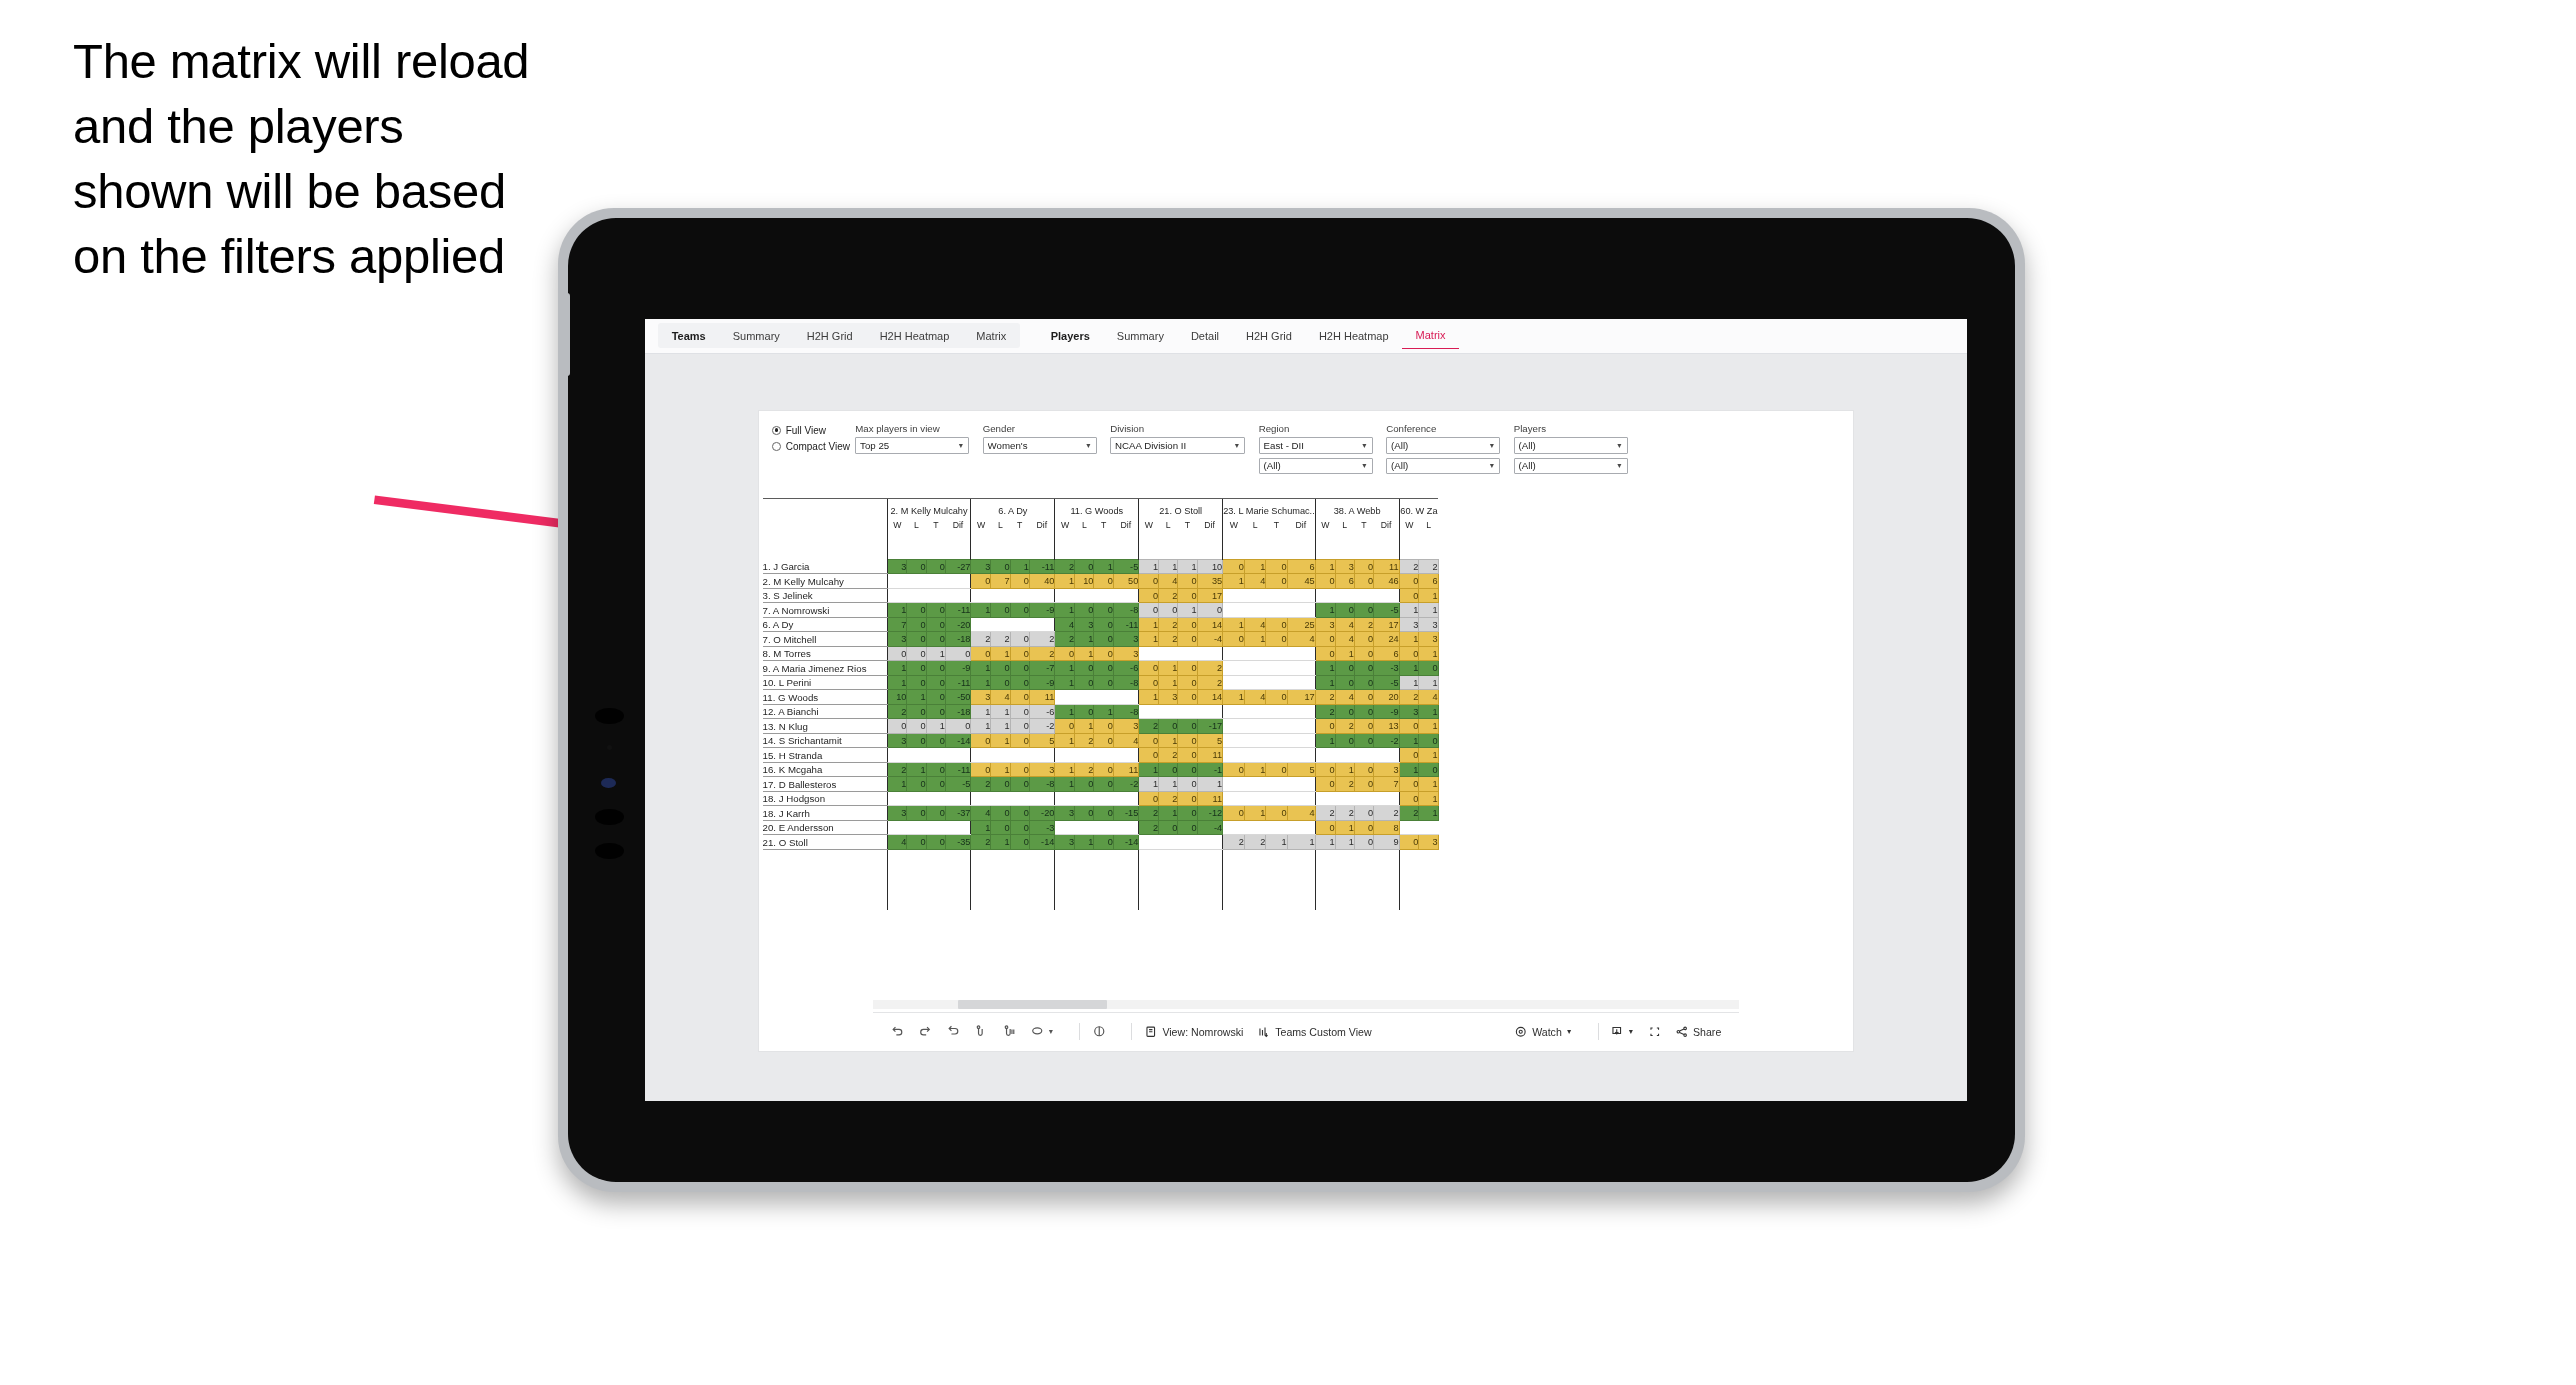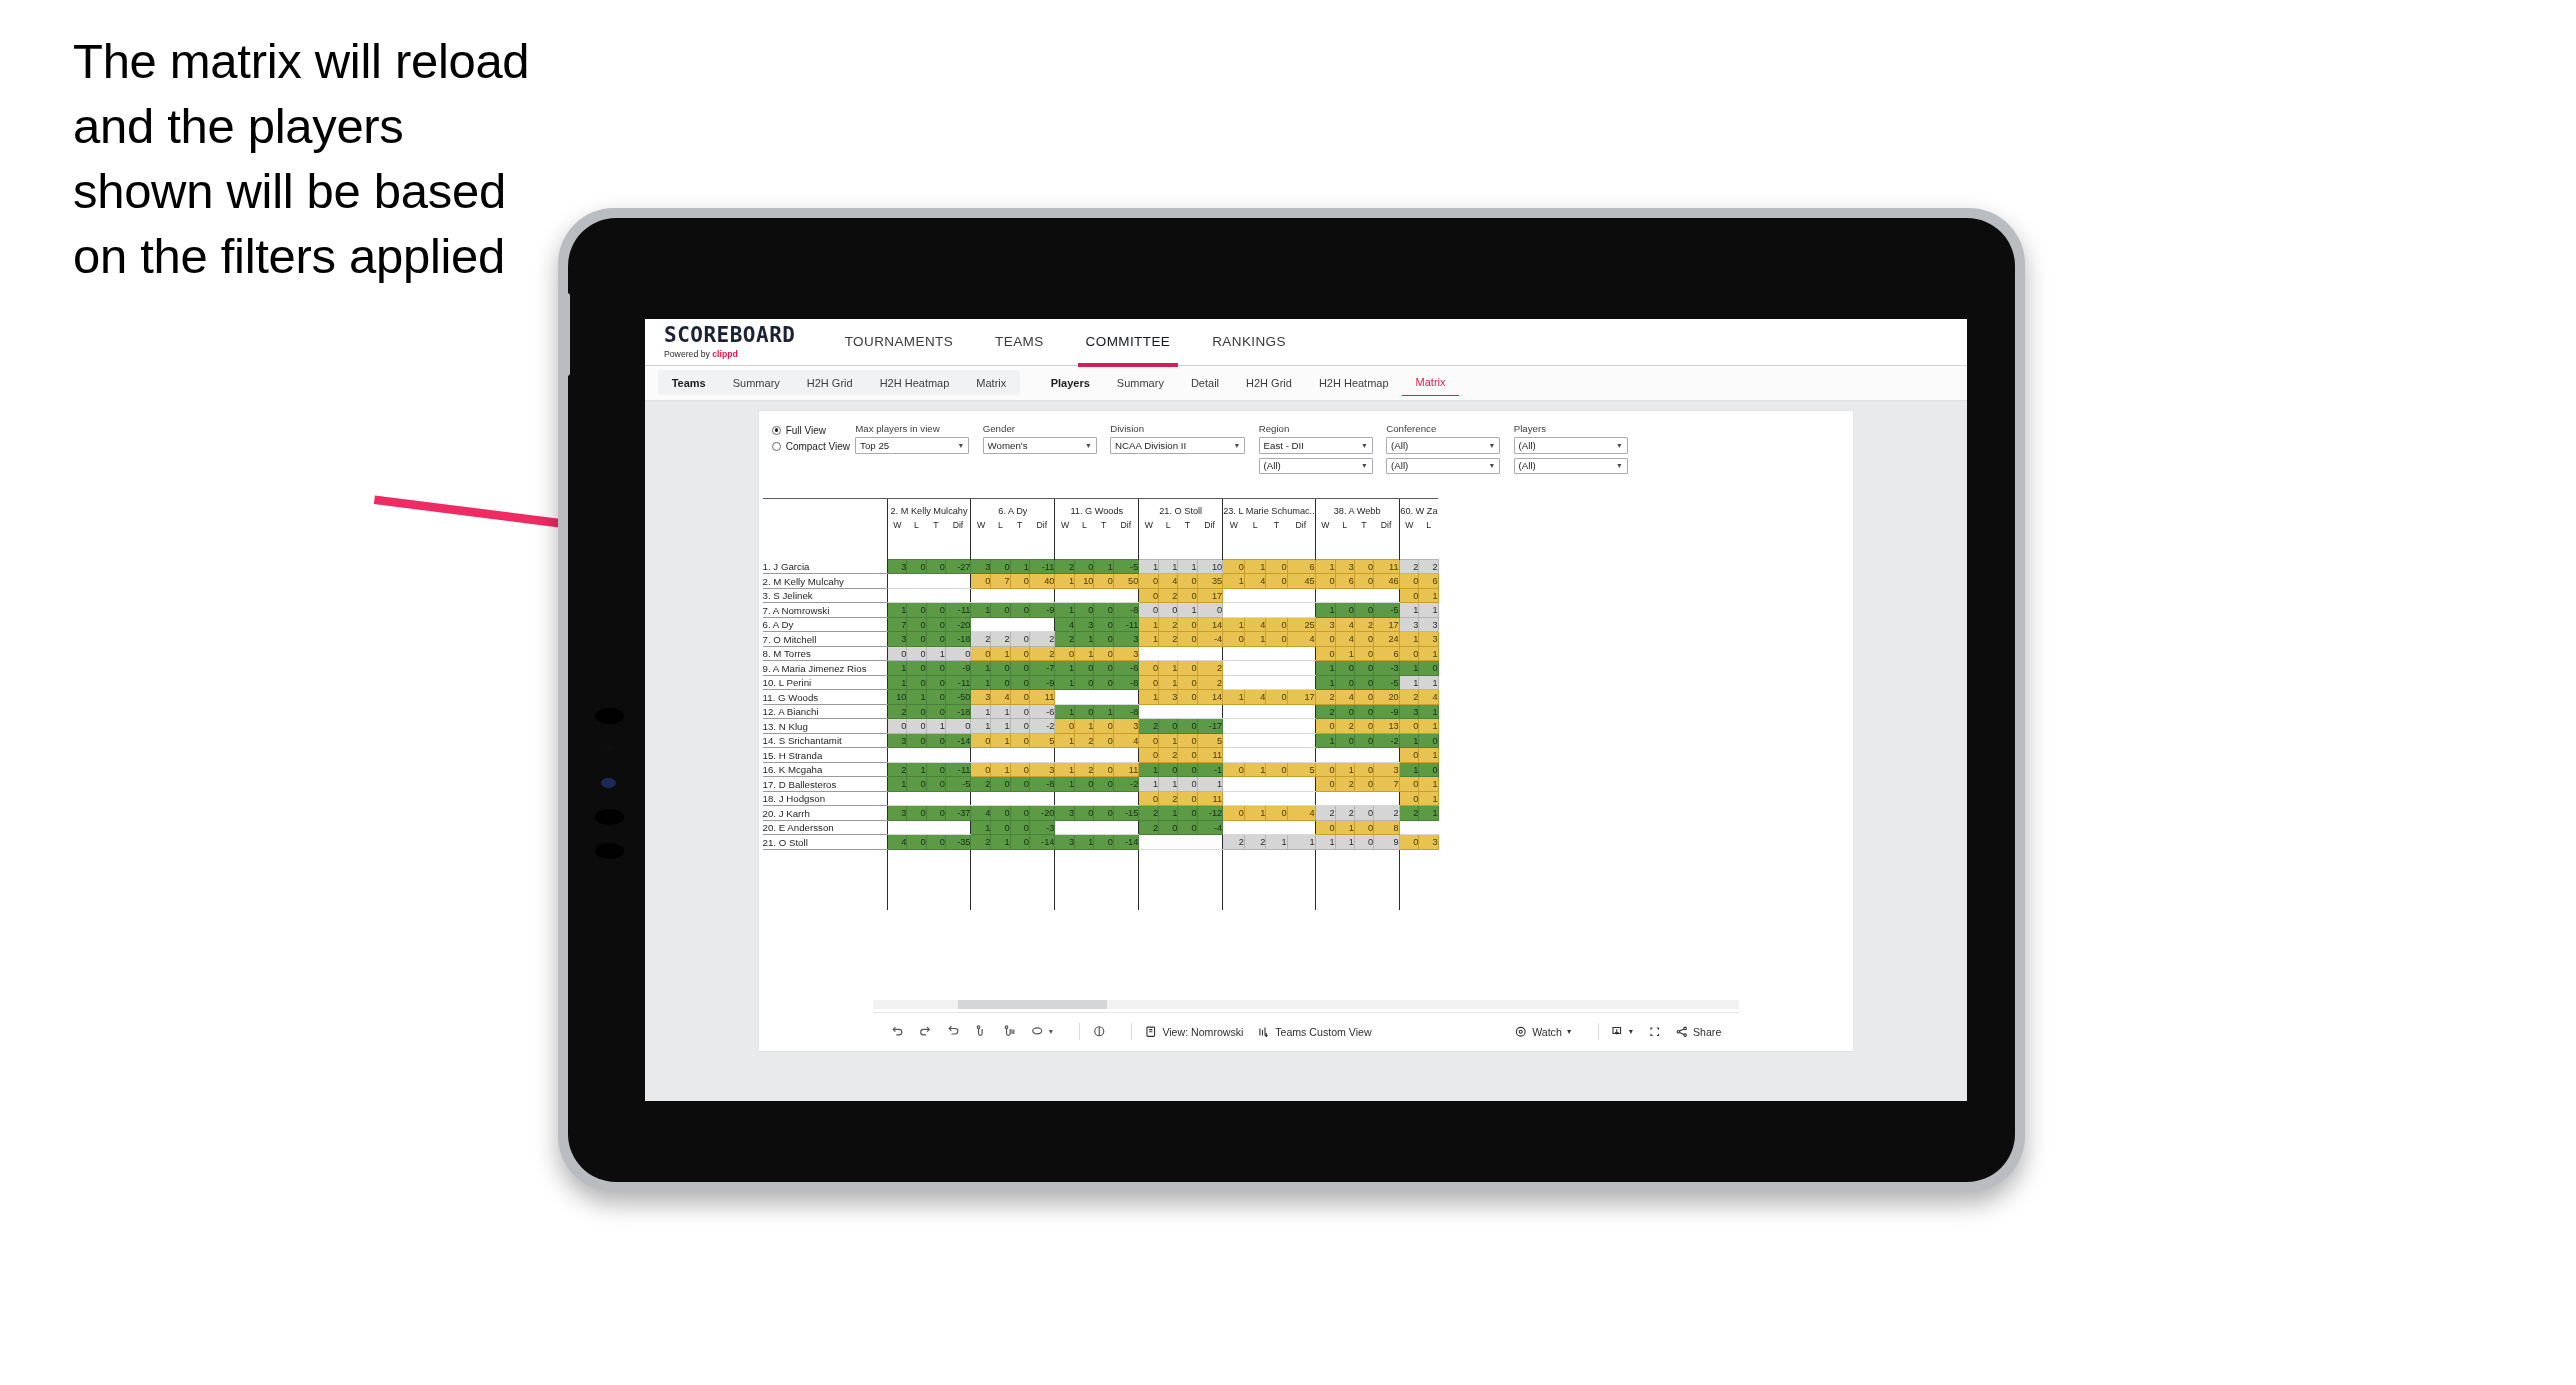--- a/index.html
+++ b/index.html
@@ -143,32 +143,20 @@
   <div id="tablet-inner">
     <div class="side-btn" id="btn-top"></div>
     <div id="cam-dot"></div>
     <div id="cam-dot2"></div>
     <div id="cam-dot3"></div>
     <div id="cam-dot4"></div>
     <div id="cam-dot5"></div>
 
     <div id="screen">
 
-      <div id="topnav">
-        <div id="brand">
-          <div class="logo">SCOREBOARD</div>
-          <div class="sub">
-            <span>Powered by </span><b>clippd</b>
-          </div>
-        </div>
-        <div class="topnav-item">TOURNAMENTS</div>
-        <div class="topnav-item">TEAMS</div>
-        <div class="topnav-item active">COMMITTEE</div>
-        <div class="topnav-item">RANKINGS</div>
-      </div>
 
       <div id="subnav">
         <div class="subgroup">
           <div class="sub-item lead">Teams</div>
           <div class="sub-item">Summary</div>
           <div class="sub-item">H2H Grid</div>
           <div class="sub-item">H2H Heatmap</div>
           <div class="sub-item">Matrix</div>
         </div>
         <div class="subgap"></div>
@@ -809,21 +797,21 @@
                     <td class="cell e" style="width: 19.3px;"></td>
                     <td class="cell e" style="width: 25px;"></td>
                     <td class="cell e first" style="width: 19.3px;"></td>
                     <td class="cell e" style="width: 19.3px;"></td>
                     <td class="cell e" style="width: 19.3px;"></td>
                     <td class="cell e" style="width: 25px;"></td>
                     <td class="cell y first" style="width: 19.3px;">0</td>
                     <td class="cell y" style="width: 19.3px;">1</td>
                   </tr>
                   <tr>
-                    <td class="rowlbl">20. J Karrh</td>
+                    <td class="rowlbl">18. J Karrh</td>
                     <td class="cell g first" style="width: 19.3px;">3</td>
                     <td class="cell g" style="width: 19.3px;">0</td>
                     <td class="cell g" style="width: 19.3px;">0</td>
                     <td class="cell g" style="width: 25px;">-37</td>
                     <td class="cell g first" style="width: 19.3px;">4</td>
                     <td class="cell g" style="width: 19.3px;">0</td>
                     <td class="cell g" style="width: 19.3px;">0</td>
                     <td class="cell g" style="width: 25px;">-20</td>
                     <td class="cell g first" style="width: 19.3px;">3</td>
                     <td class="cell g" style="width: 19.3px;">0</td>

